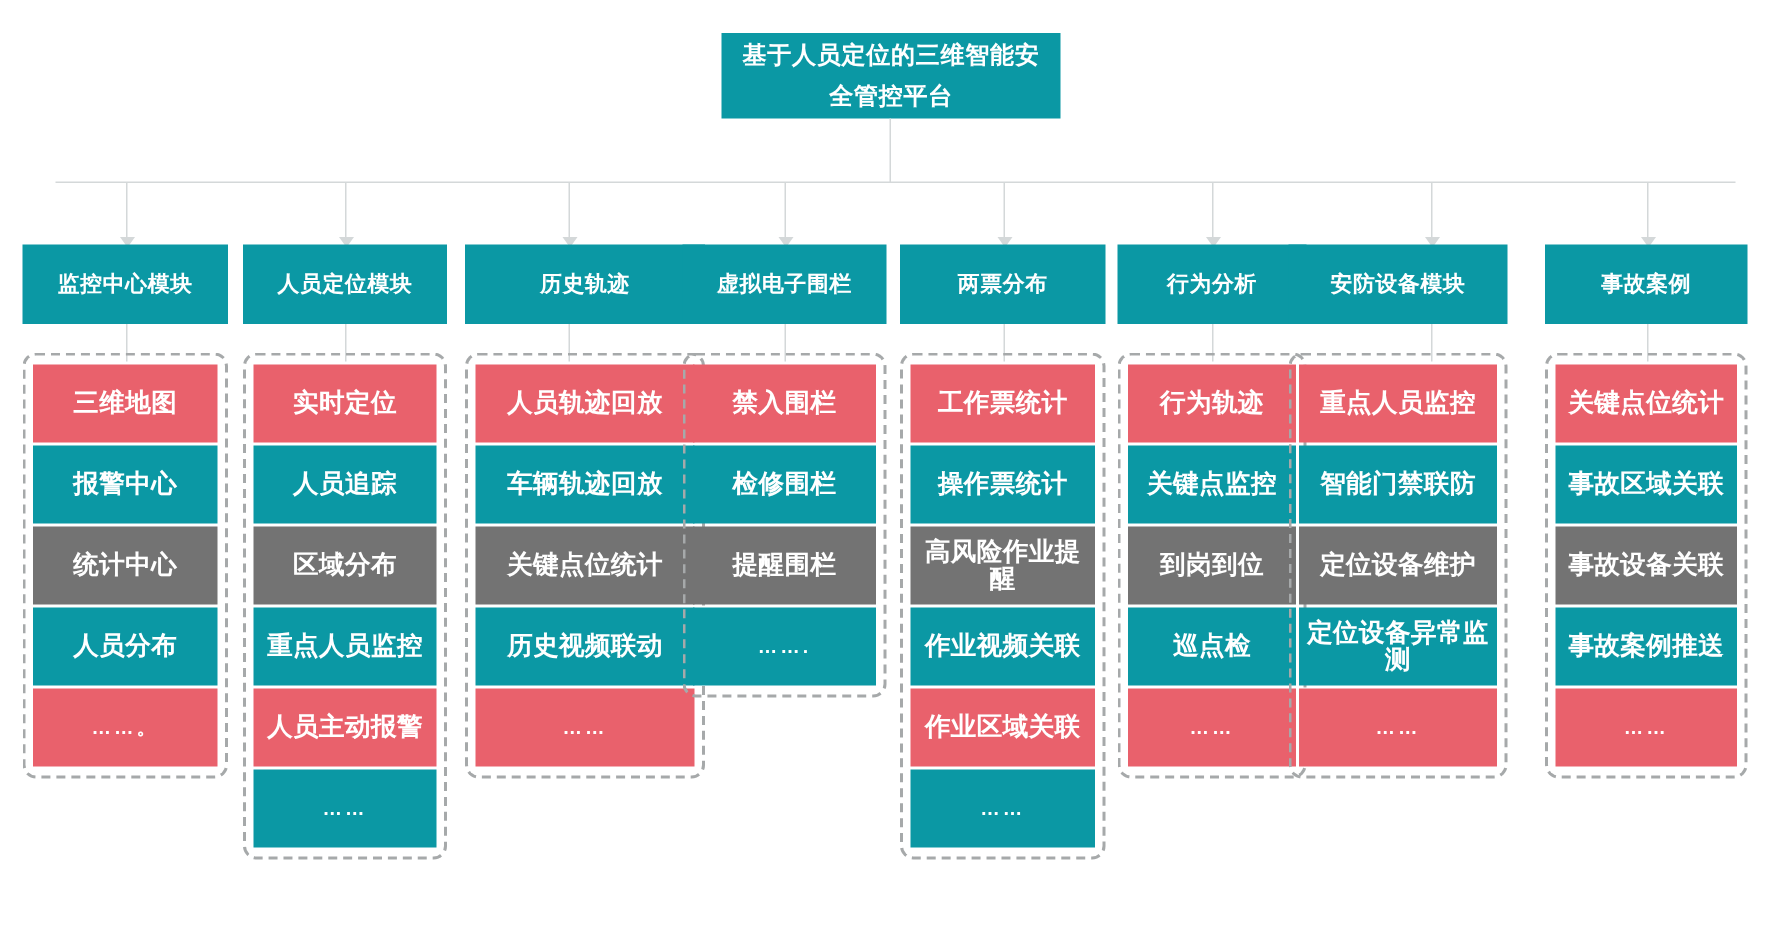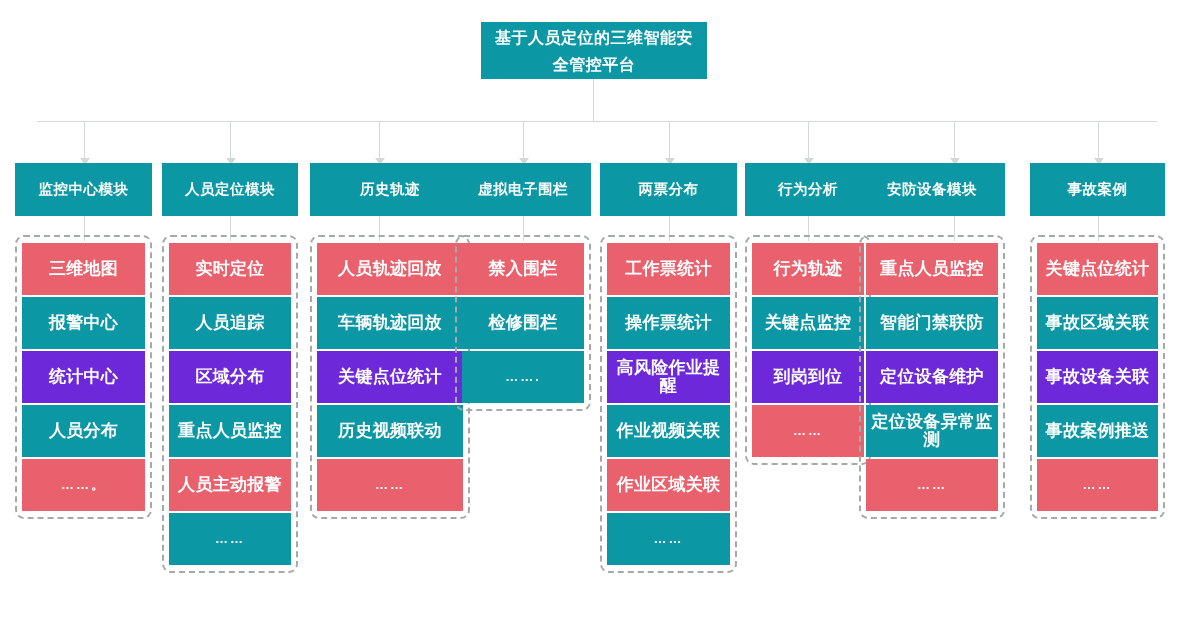--- a/index.html
+++ b/index.html
@@ -71,21 +71,21 @@
     font-size: 17px; font-weight: bold;
     letter-spacing: .3px;
     line-height: 18px;
     display: flex; align-items: center; justify-content: center;
     text-align: center;
     padding: 0 4px;
   }
   .cell:last-child { margin-bottom: 0; }
   .cell.red    { background: #e9616c; }
   .cell.teal   { background: #0b98a4; }
-  .cell.orange { background: #6d28d9; }
+  .cell.orange { background: #737373; }
   .cell.dots   { font-size: 13px; letter-spacing: 2px; }
 </style>
 </head>
 <body>
 
 <div id="diagram">
 
   <div class="root-title">基于人员定位的三维智能安全管控平台</div>
 
   <div class="conn conn-v-root"></div>
@@ -147,40 +147,42 @@
           <div class="cell orange">关键点位统计</div>
           <div class="cell teal">历史视频联动</div>
           <div class="cell red dots">……</div>
         </div>
       </div>
       <div class="column" style="left: 455px; width: 136px;">
         <div class="col-header">虚拟电子围栏</div>
         <div class="group-box">
           <div class="cell red">禁入围栏</div>
           <div class="cell teal">检修围栏</div>
+          <div class="cell orange">提醒围栏</div>
           <div class="cell teal dots">…….</div>
         </div>
       </div>
       <div class="column" style="left: 600px; width: 137px;">
         <div class="col-header">两票分布</div>
         <div class="group-box">
           <div class="cell red">工作票统计</div>
           <div class="cell teal">操作票统计</div>
           <div class="cell orange">高风险作业提醒</div>
           <div class="cell teal">作业视频关联</div>
           <div class="cell red">作业区域关联</div>
           <div class="cell teal dots">……</div>
         </div>
       </div>
       <div class="column" style="left: 745px; width: 126px;">
         <div class="col-header">行为分析</div>
         <div class="group-box">
           <div class="cell red">行为轨迹</div>
           <div class="cell teal">关键点监控</div>
           <div class="cell orange">到岗到位</div>
+          <div class="cell teal">巡点检</div>
           <div class="cell red dots">……</div>
         </div>
       </div>
       <div class="column" style="left: 859px; width: 146px;">
         <div class="col-header">安防设备模块</div>
         <div class="group-box">
           <div class="cell red">重点人员监控</div>
           <div class="cell teal">智能门禁联防</div>
           <div class="cell orange">定位设备维护</div>
           <div class="cell teal">定位设备异常监测</div>

